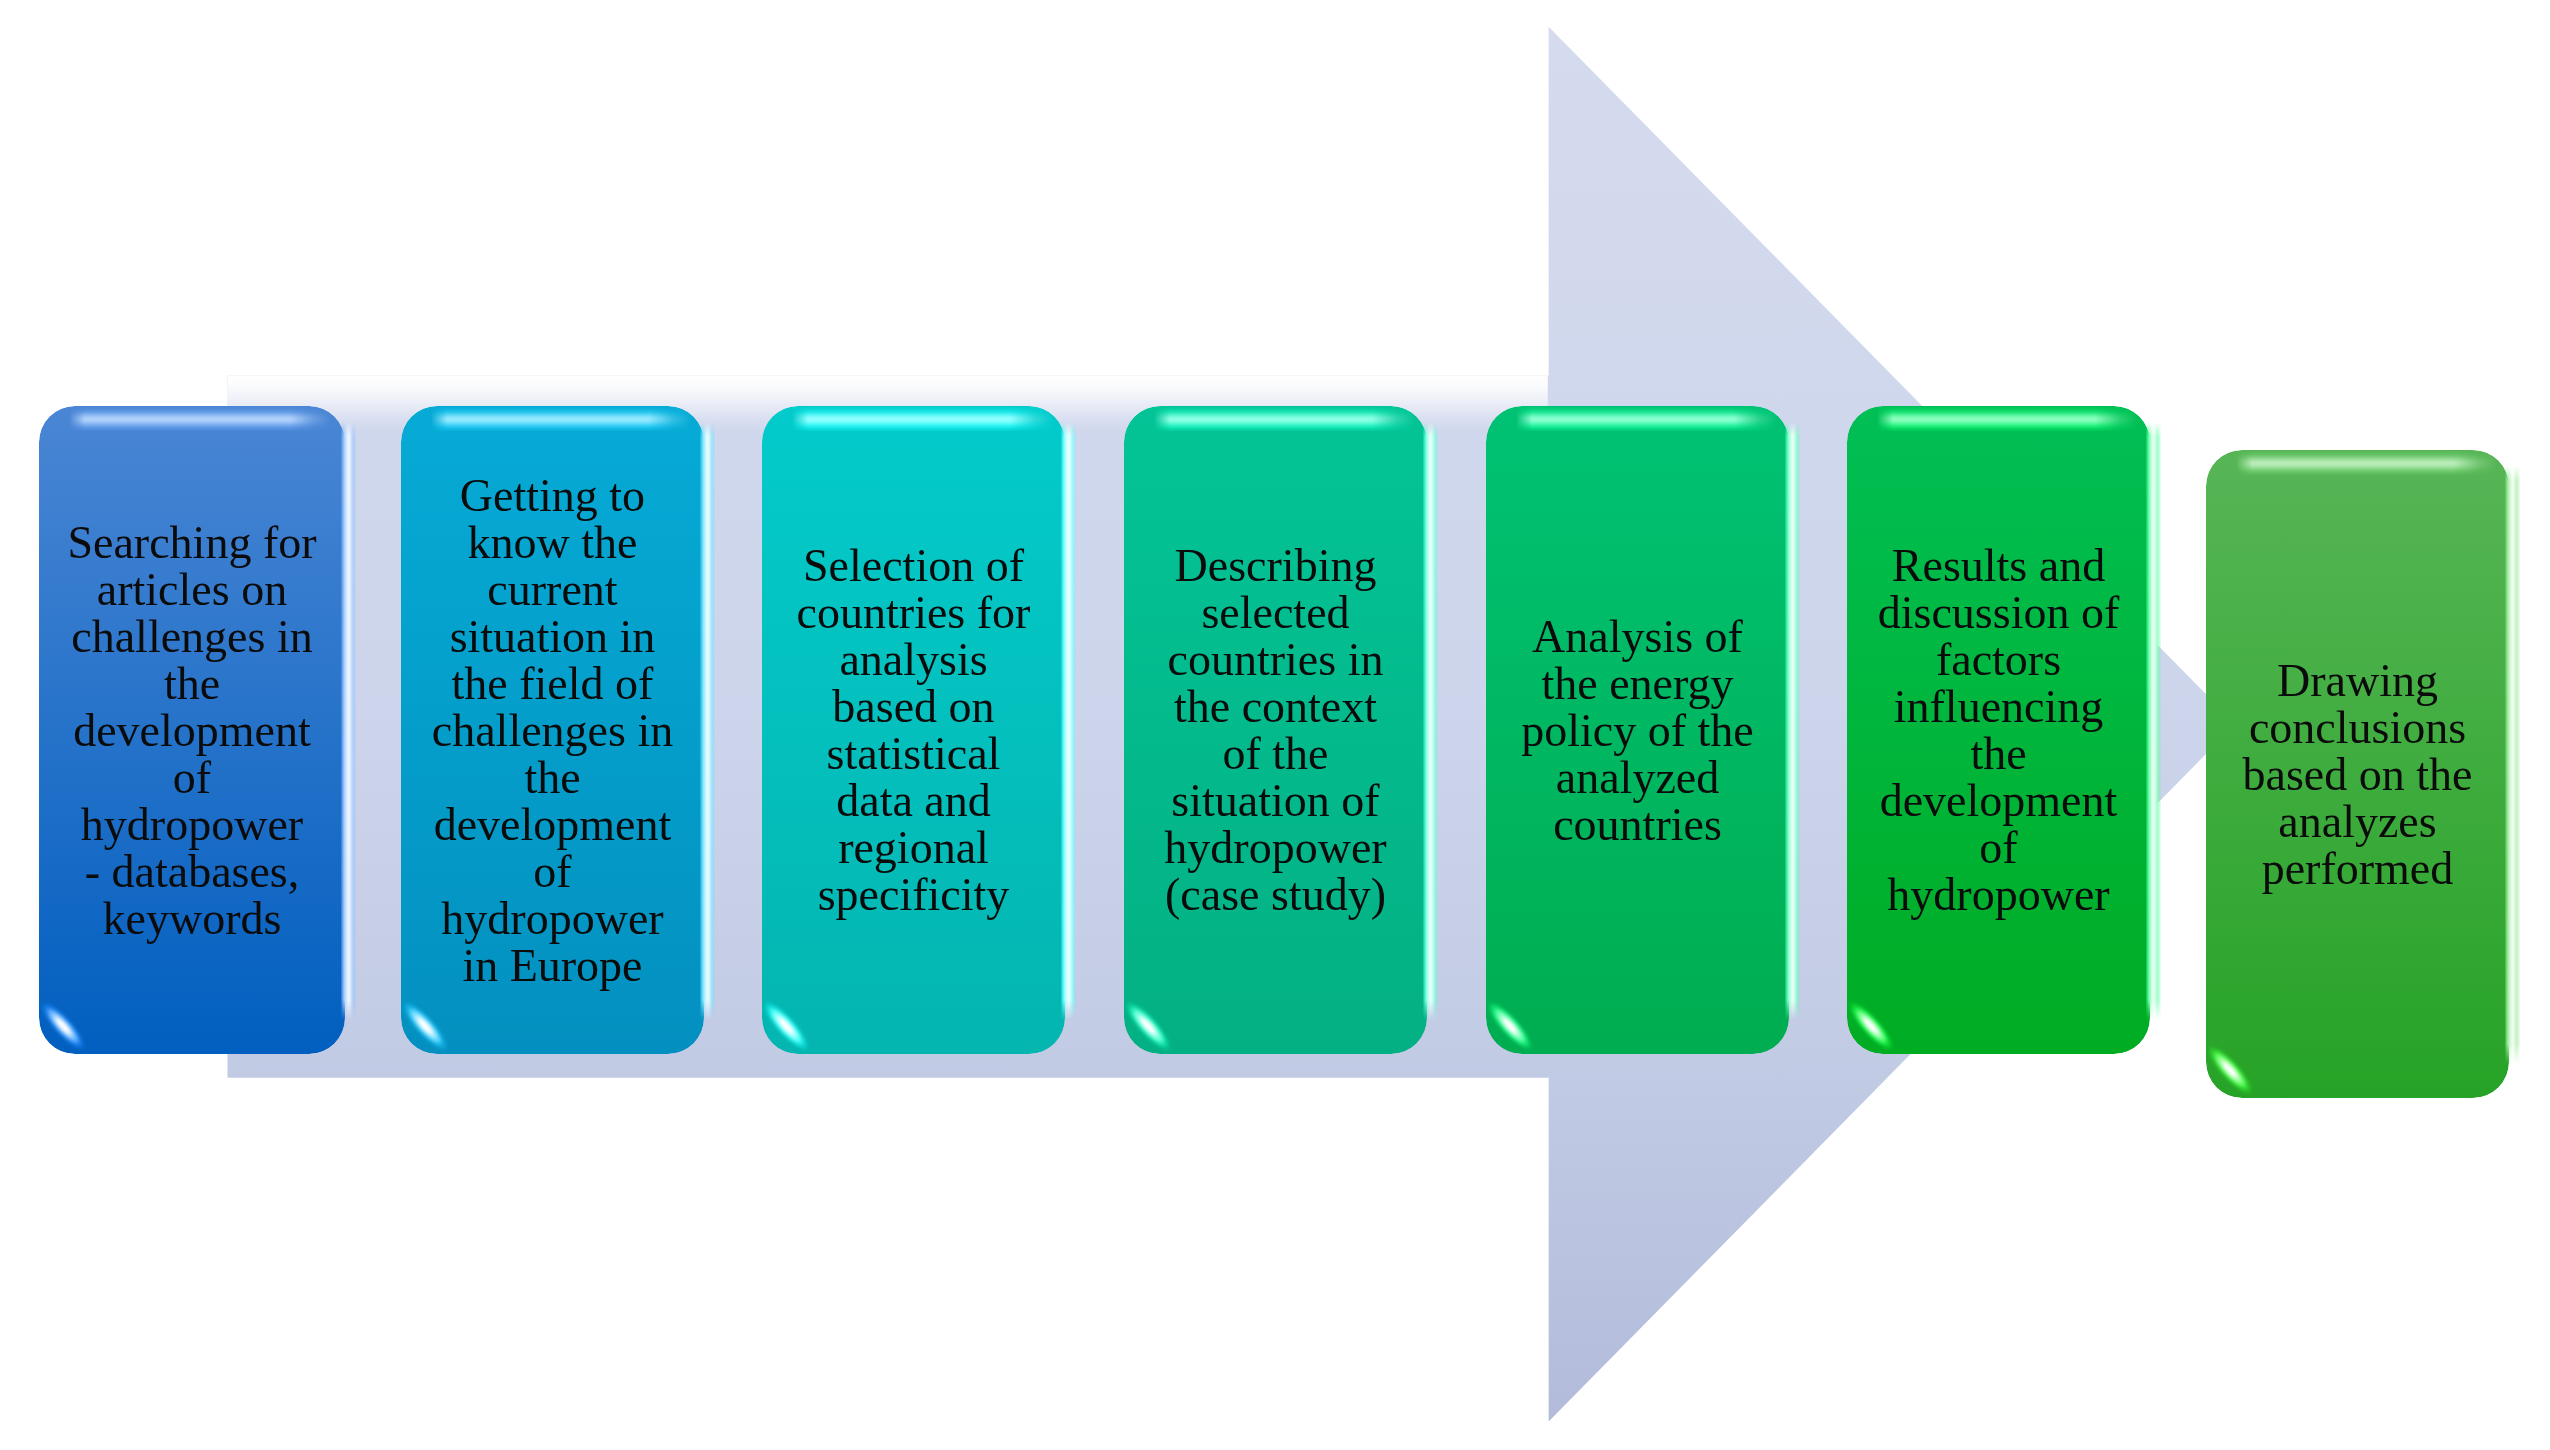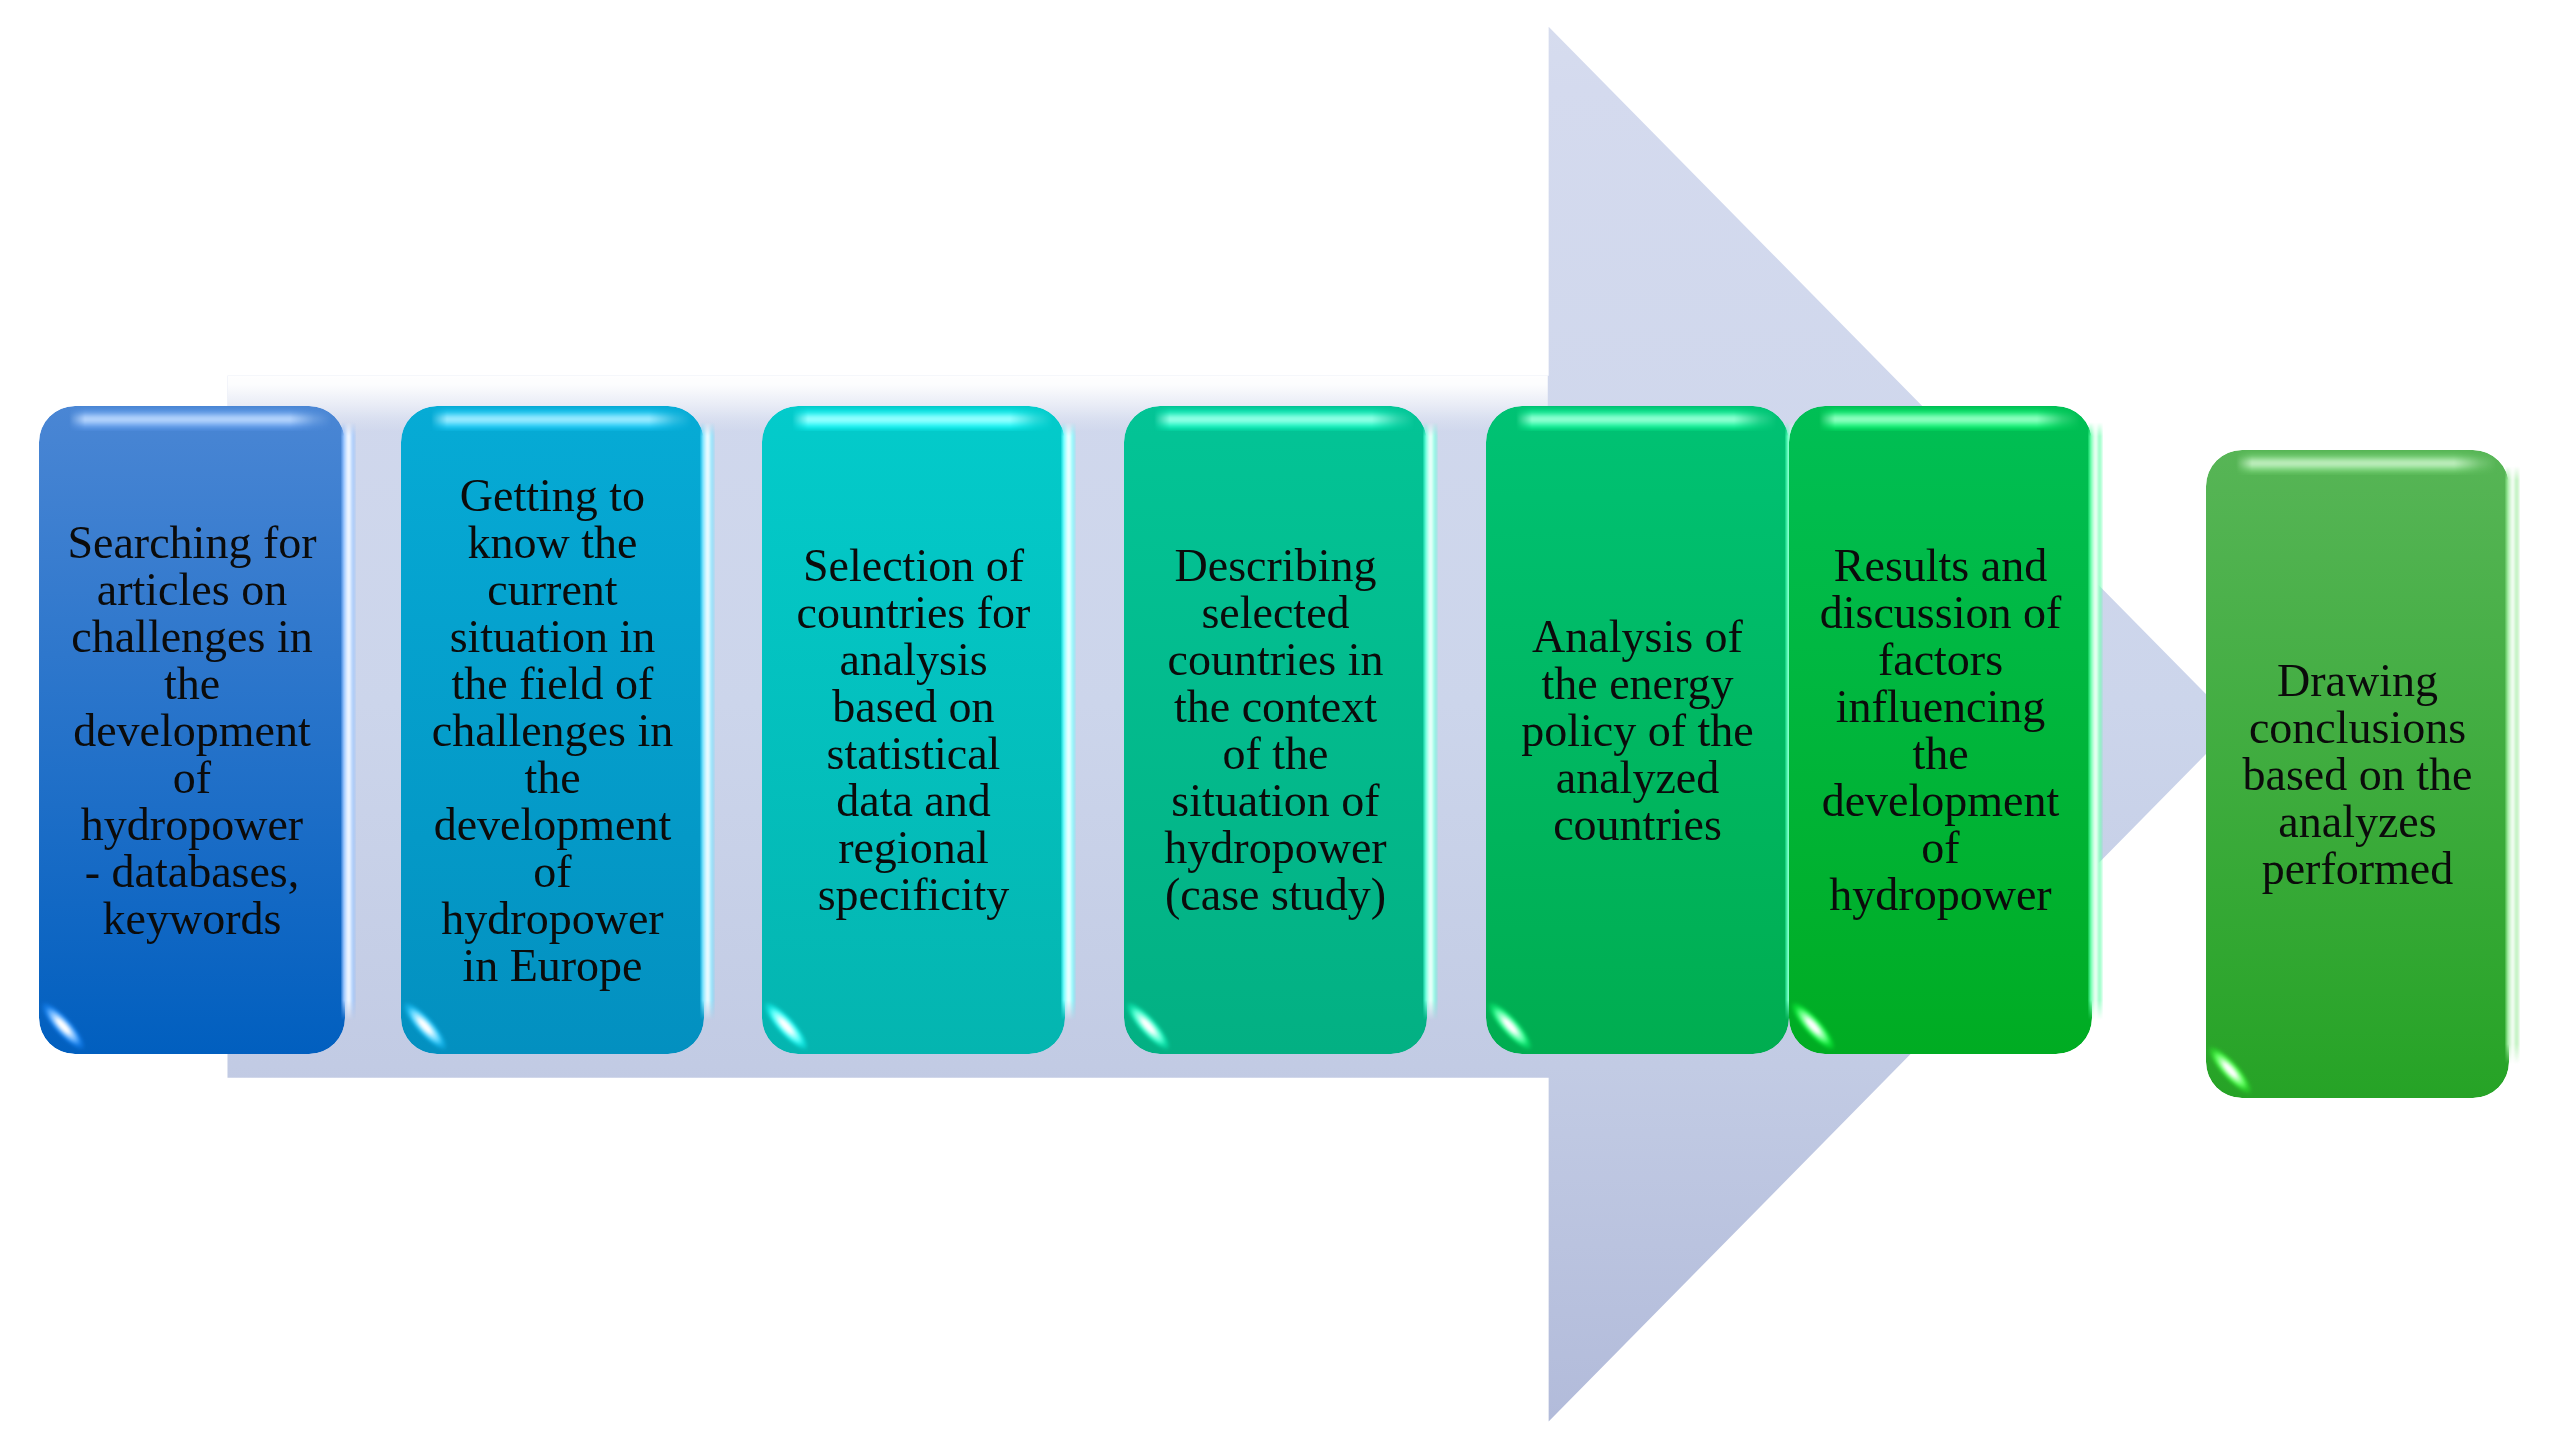--- a/index.html
+++ b/index.html
@@ -117,21 +117,21 @@
           <div class="gloss-top" style="background: linear-gradient(rgba(0, 225, 135, 0) 0%, rgba(15, 255, 159, 0.55) 20%, rgb(122, 255, 202) 40%, rgb(170, 255, 221) 52%, rgb(97, 255, 191) 66%, rgba(9, 255, 156, 0.7) 84%, rgba(0, 225, 135, 0) 100%); mask-image: linear-gradient(90deg, rgba(0, 0, 0, 0) 0px, rgba(0, 0, 0, 0) 30px, rgb(0, 0, 0) 46px, rgb(0, 0, 0) 248px, rgba(0, 0, 0, 0.3) 273px, rgba(0, 0, 0, 0) 291px); filter: blur(2px);"></div>
           <div class="gloss-corner" style="left: -38px; top: 558px; width: 124px; height: 124px; background: radial-gradient(34px 9.8px at 62px 62px, rgb(255, 255, 255) 0%, rgb(255, 255, 255) 22%, rgb(167, 255, 208) 38%, rgb(80, 255, 161) 56%, rgba(12, 255, 124, 0.55) 74%, rgba(0, 207, 95, 0) 94%); transform: rotate(48deg); filter: blur(1.8px);"></div>
         </div>
         <div class="gloss-right" style="left: 299px; top: 16px; height: 600px; background: linear-gradient(90deg, rgba(2, 255, 153, 0) 0%, rgb(72, 255, 181) 12%, rgb(160, 255, 217) 28%, rgb(255, 255, 255) 52%, rgb(160, 255, 217) 72%, rgba(81, 255, 185, 0.55) 86%, rgba(34, 255, 166, 0) 100%); mask-image: linear-gradient(rgba(0, 0, 0, 0) 0px, rgb(0, 0, 0) 14.2px, rgb(0, 0, 0) 578px, rgba(0, 0, 0, 0) 598px); filter: blur(0.8px);"></div>
         <div class="step-label">Analysis of
 the energy
 policy of the
 analyzed
 countries</div>
       </div>
-      <div class="step-box" style="left: 1789px; top: 406px; width: 303px; height: 648px;">
+      <div class="step-box" style="left: 1847px; top: 406px; width: 303px; height: 648px;">
         <div style="position: absolute; inset: 0px; border-radius: 36px; overflow: hidden;">
           <div class="box-body" style="background: linear-gradient(rgb(0, 191, 85) 0%, rgb(0, 172, 34) 100%);"></div>
           <div class="gloss-top" style="background: linear-gradient(rgba(0, 223, 99, 0) 0%, rgba(13, 255, 121, 0.55) 20%, rgb(121, 255, 181) 40%, rgb(169, 255, 207) 52%, rgb(95, 255, 166) 66%, rgba(6, 255, 117, 0.7) 84%, rgba(0, 223, 99, 0) 100%); mask-image: linear-gradient(90deg, rgba(0, 0, 0, 0) 0px, rgba(0, 0, 0, 0) 30px, rgb(0, 0, 0) 46px, rgb(0, 0, 0) 248px, rgba(0, 0, 0, 0.3) 273px, rgba(0, 0, 0, 0) 291px); filter: blur(2px);"></div>
           <div class="gloss-corner" style="left: -38px; top: 558px; width: 124px; height: 124px; background: radial-gradient(34px 9.8px at 62px 62px, rgb(255, 255, 255) 0%, rgb(255, 255, 255) 22%, rgb(167, 255, 185) 38%, rgb(79, 255, 114) 56%, rgba(12, 255, 60, 0.55) 74%, rgba(0, 206, 41, 0) 94%); transform: rotate(48deg); filter: blur(1.8px);"></div>
         </div>
         <div class="gloss-right" style="left: 299px; top: 16px; height: 600px; background: linear-gradient(90deg, rgba(0, 255, 113, 0) 0%, rgb(70, 255, 152) 12%, rgb(159, 255, 202) 28%, rgb(255, 255, 255) 52%, rgb(159, 255, 202) 72%, rgba(80, 255, 158, 0.55) 86%, rgba(32, 255, 131, 0) 100%); mask-image: linear-gradient(rgba(0, 0, 0, 0) 0px, rgb(0, 0, 0) 14.2px, rgb(0, 0, 0) 578px, rgba(0, 0, 0, 0) 598px); filter: blur(0.8px);"></div>
         <div class="step-label">Results and
 discussion of
 factors
 influencing

